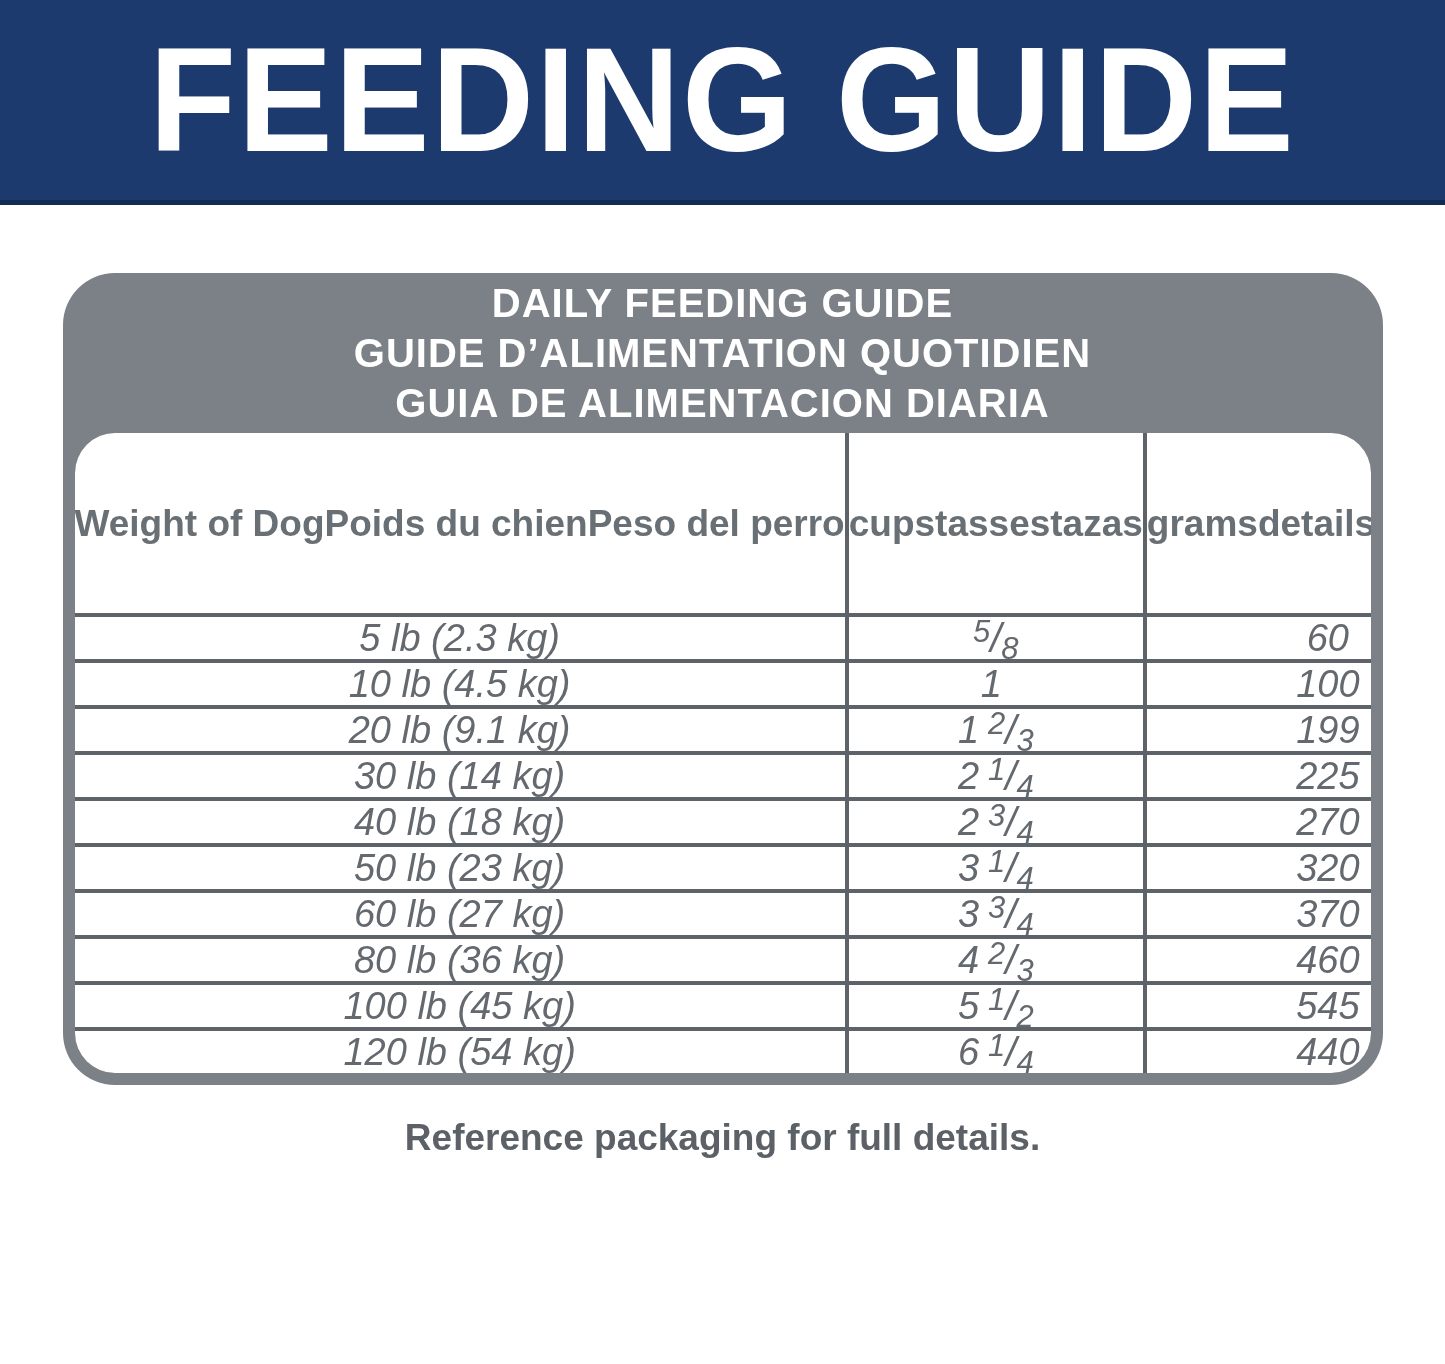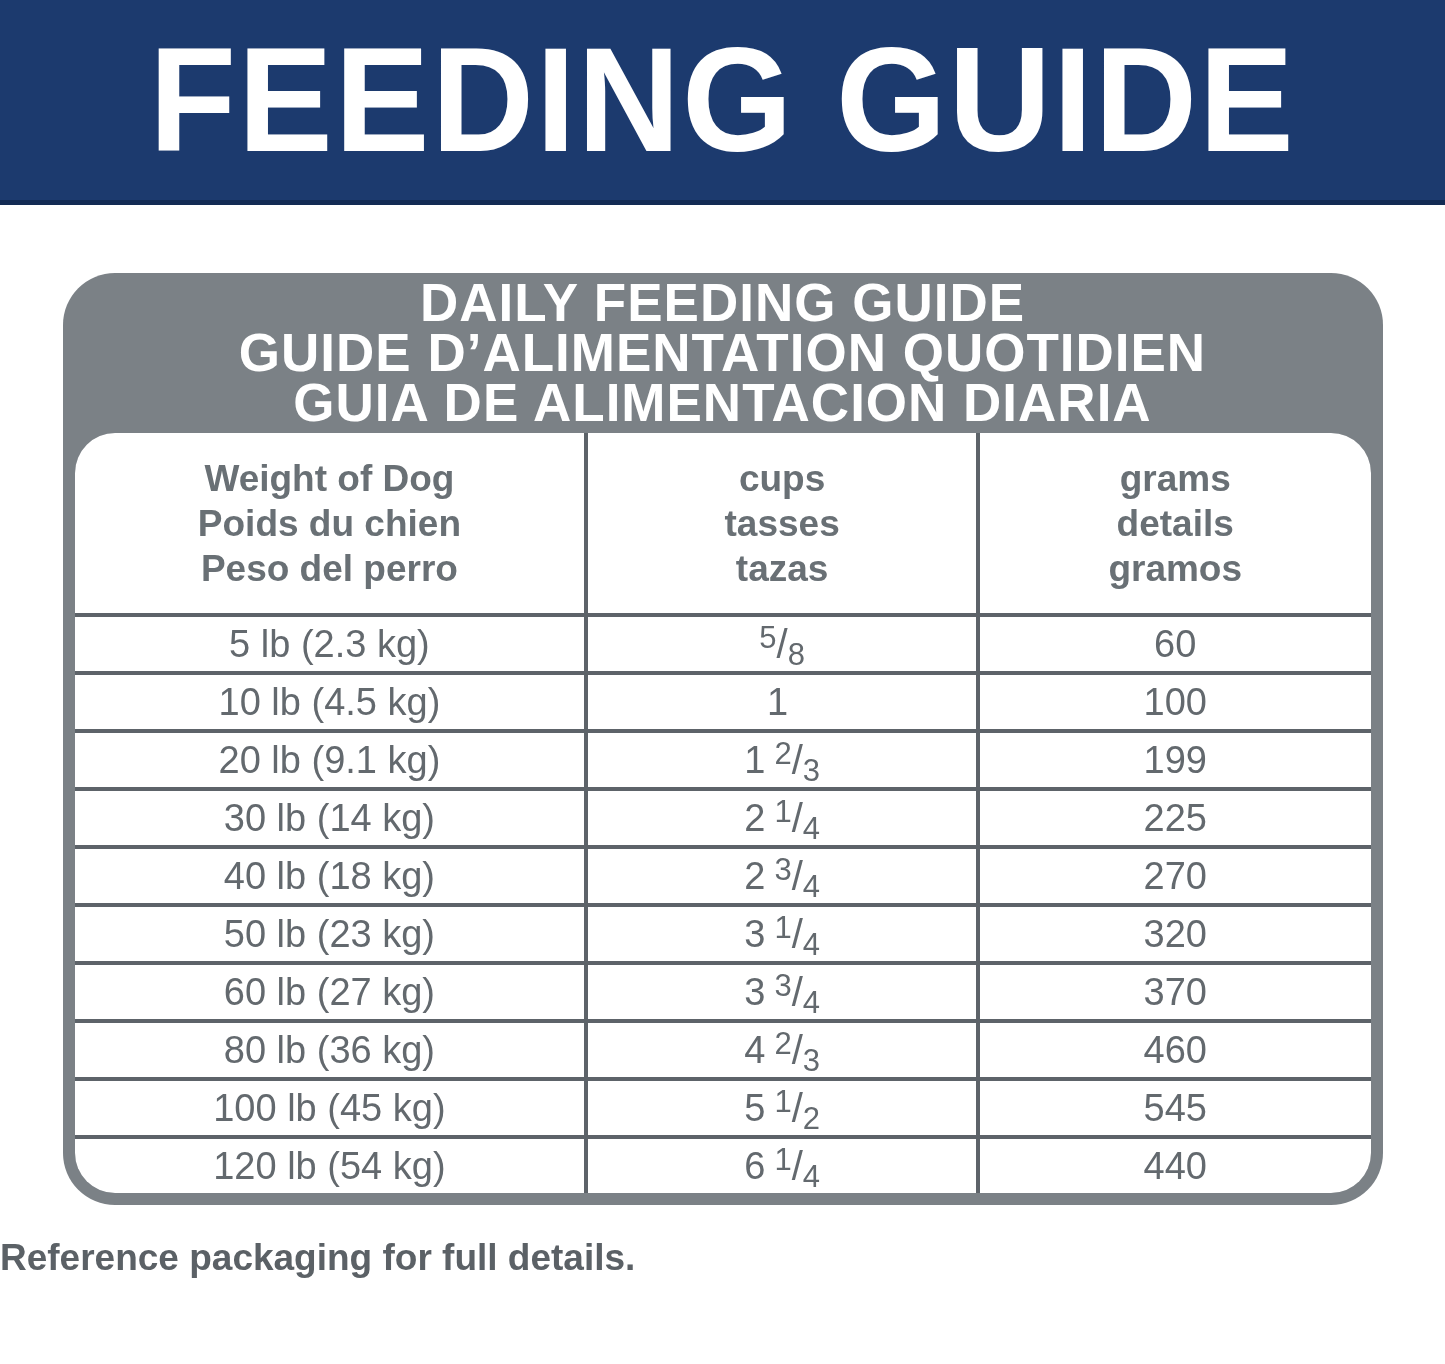--- a/index.html
+++ b/index.html
@@ -42,21 +42,21 @@
     background:var(--box-gray);
     border-radius:52px;
     padding:0 12px 12px 12px;
   }
   .guide-header{
     height:160px;
     display:flex;flex-direction:column;
     align-items:center;justify-content:center;
     color:var(--white);
     font-weight:bold;
-    font-size:53px;
+    font-size:40px;
     line-height:50px;
     letter-spacing:1px;
     text-align:center;
     white-space:nowrap;
   }
   
   .feeding-table{
     display:grid;
     grid-template-columns:513fr 390fr 393fr;
     gap:4px;
@@ -65,43 +65,44 @@
     overflow:hidden;
   }
   .row{display:contents;}
   .cell{
     background:var(--white);
     display:flex;align-items:center;justify-content:center;
     text-align:center;
   }
   .th{
     height:180px;
-    flex-direction:column;
+    flex-direction:row;
     color:var(--head-text);
     font-weight:bold;
     font-size:37px;
     line-height:45px;
     white-space:nowrap;
   }
   .td{
-    height:54px;
+    height:42px;
     color:var(--cell-text);
     font-size:38px;
     white-space:nowrap;
+    font-style:italic;
   }
   
   .whole{margin-right:9px;}
   .frac{display:inline-flex;align-items:baseline;}
   .frac .num{font-size:31px;position:relative;top:-10px;}
   .frac .slash{font-size:40px;position:relative;top:0;}
   .frac .den{font-size:31px;position:relative;top:7px;}
   
   .footer-note{
     margin-top:28px;
-    text-align:left;
+    text-align:center;
     color:var(--note-text);
     font-weight:bold;
     font-size:37px;
     line-height:50px;
   }
 </style>
 </head>
 <body>
 
 <header class="banner">

